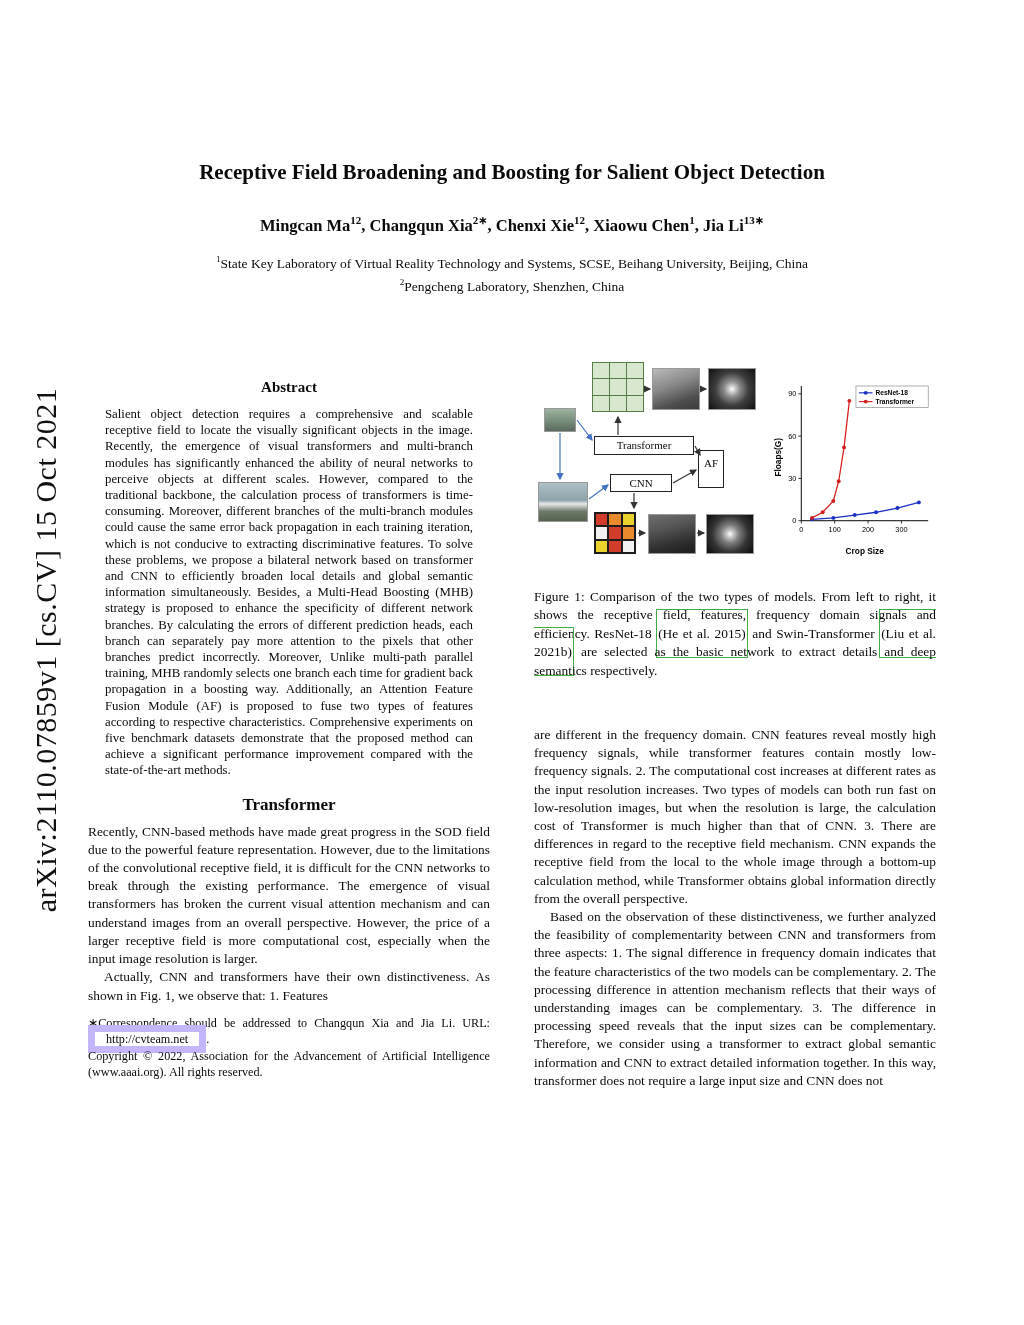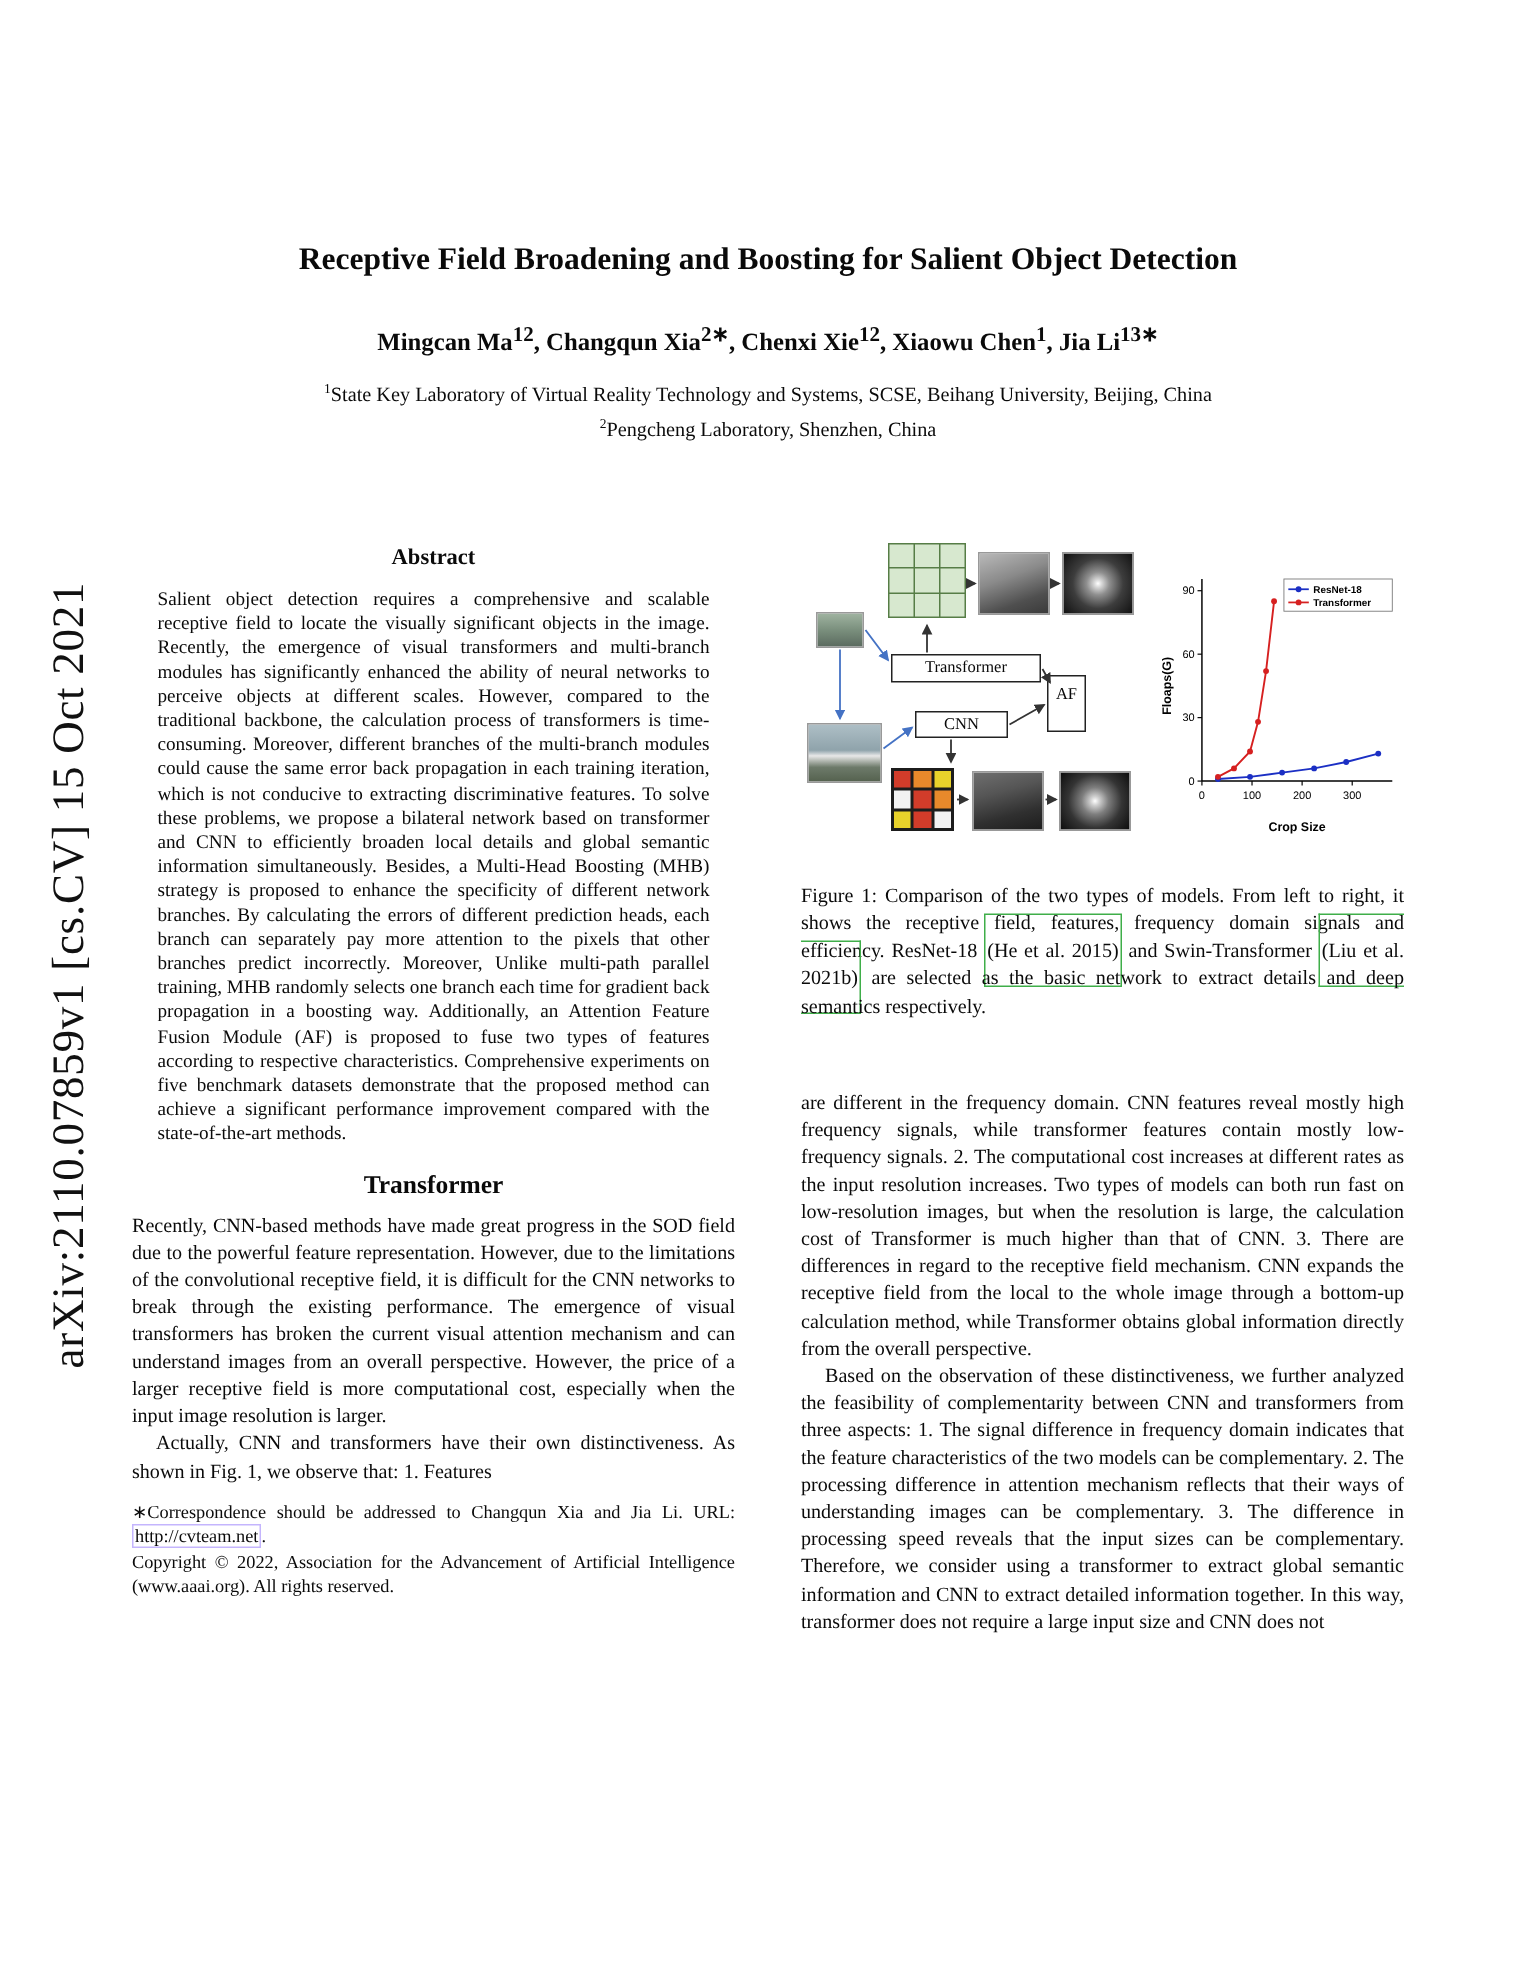--- a/index.html
+++ b/index.html
@@ -14,42 +14,42 @@
   }
 
   .title {
     position:absolute; top:160px; left:90px; width:844px;
     text-align:center; font-size:21px; font-weight:bold;
   }
   .authors {
     position:absolute; top:214px; left:90px; width:844px;
     text-align:center; font-size:16.5px; font-weight:bold;
   }
-  .authors sup { font-size:14px; }
+  .authors sup { font-size:11px; }
   .affils {
     position:absolute; top:250px; left:90px; width:844px;
     text-align:center; font-size:13.5px; line-height:19px;
   }
   .affils sup { font-size:9px; }
 
   .col { position:absolute; width:402px; }
-  .col-left  { left:88px;  top:364px; }
+  .col-left  { left:88px;  top:379px; }
   .col-right { left:534px; top:362px; }
 
   .abstract-heading { text-align:center; font-size:15px; font-weight:bold; margin-bottom:10px; }
   .abstract-body {
     margin:0 17px; text-align:justify;
     font-size:12.8px; line-height:16.2px;
   }
   .section-heading { text-align:center; font-size:17px; font-weight:bold; margin:16px 0 8px 0; }
   .body-par { text-align:justify; font-size:13.4px; line-height:18.2px; }
   .body-par.indent { text-indent:16px; }
   .footnote { margin-top:10px; font-size:12.2px; line-height:16.4px; text-align:justify; }
 
-  a.inline-link { color:#0a0a0a; text-decoration:none; border:1px solid #c4b5fd; padding:0 1px; cursor:pointer;margin-top:24px; }
+  a.inline-link { color:#0a0a0a; text-decoration:none; border:7px solid #c4b5fd; padding:0 11px; cursor:pointer;margin-top:24px; }
   .cite { border:1px solid #3fae49; padding:16px 1px; cursor:pointer; }
 
   
   .figure { position:relative; width:402px; height:218px; margin-bottom:8px; }
   .fig-diagram { position:absolute; left:0; top:0; width:236px; height:212px; }
   .fig-img { position:absolute; border:1px solid #999; }
 
   .grid-green { position:absolute; left:58px; top:0; width:52px; height:50px;
     display:grid; grid-template-columns:repeat(3,1fr); grid-template-rows:repeat(3,1fr); gap:1px;
     background:#567d46; border:1px solid #567d46; }

